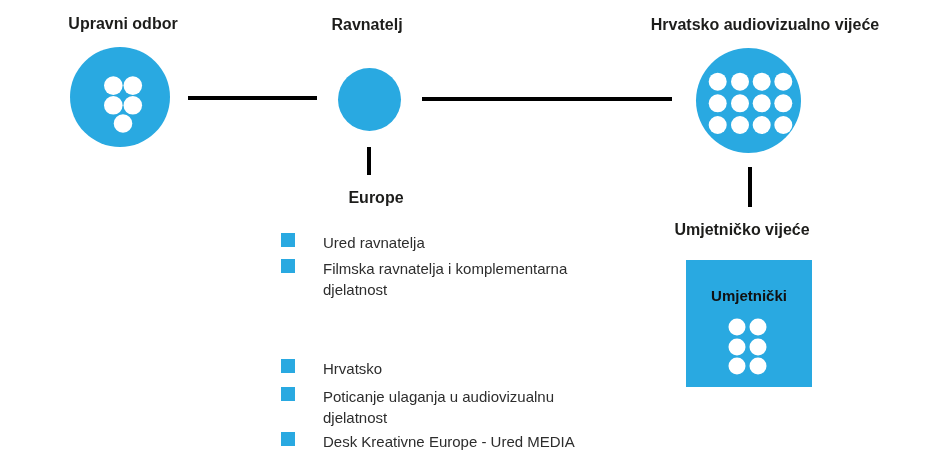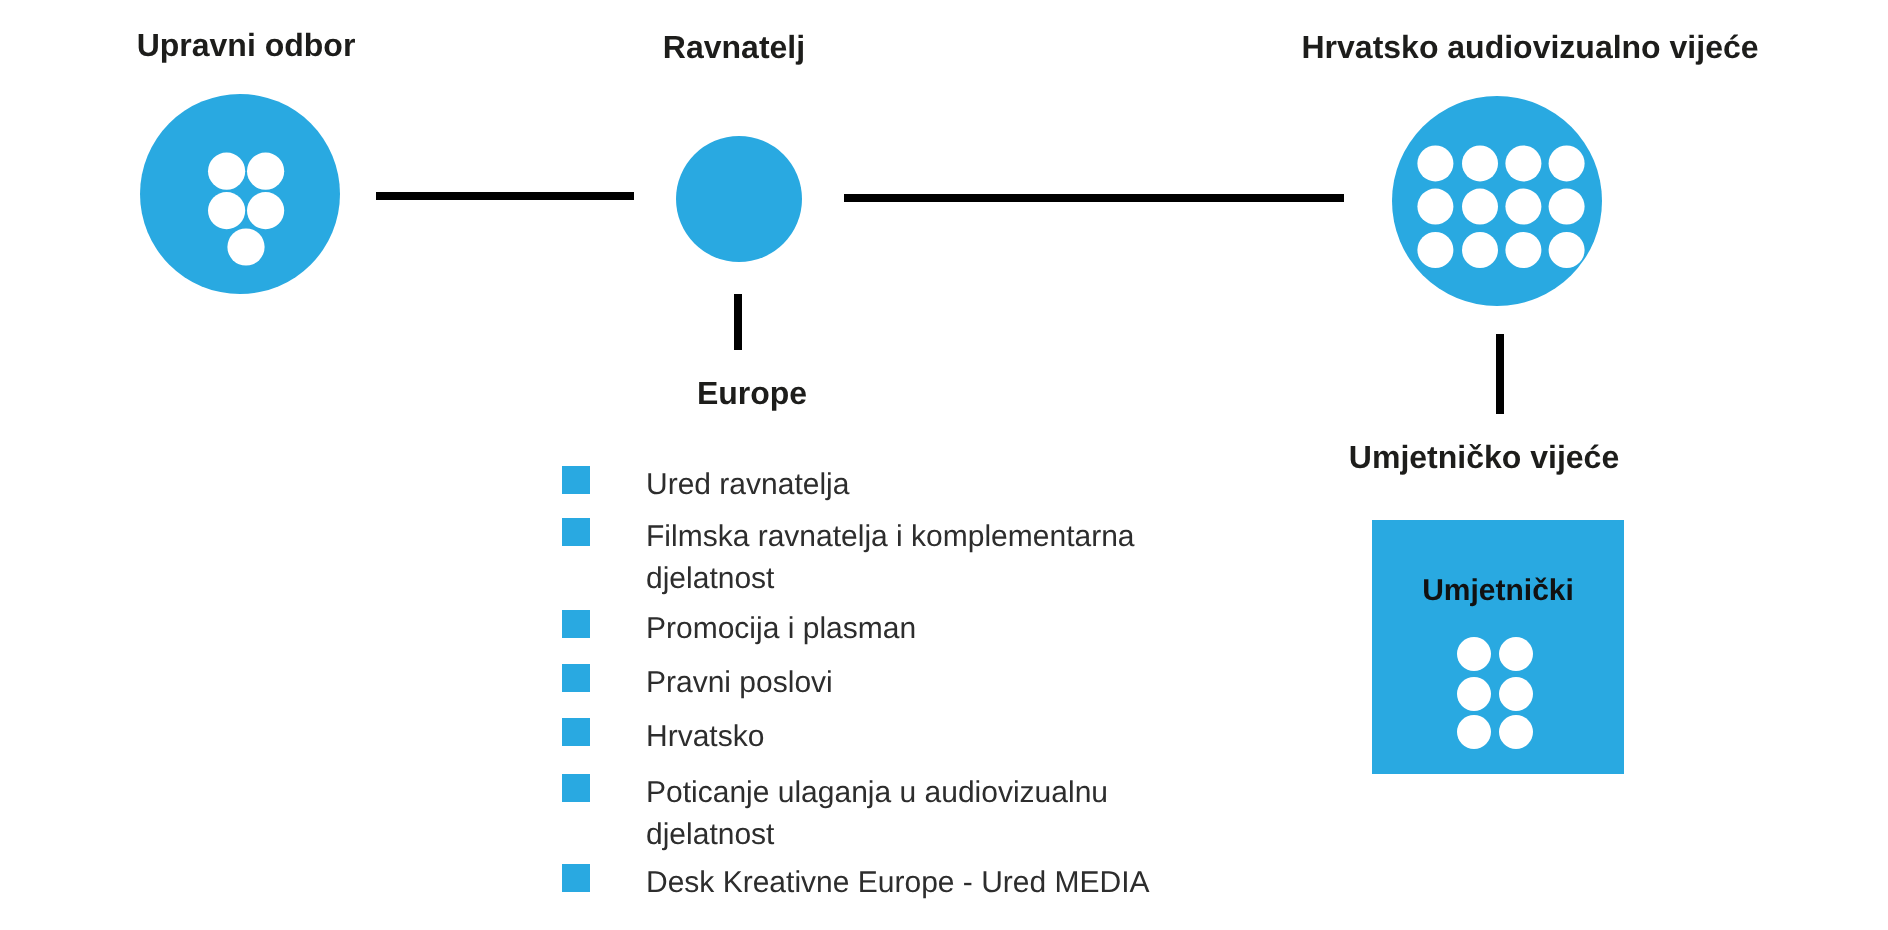--- a/index.html
+++ b/index.html
@@ -117,28 +117,20 @@
   <div class="node-label" style="left:742px;top:221px;">Umjetničko vijeće</div>
 
   <div class="dept d0">
     <div class="sq"></div>
     <div class="txt">Ured ravnatelja</div>
   </div>
   <div class="dept d1">
     <div class="sq"></div>
     <div class="txt">Filmska ravnatelja i komplementarna djelatnost</div>
   </div>
-  <div class="dept d2">
-    <div class="sq"></div>
-    <div class="txt">Promocija i plasman</div>
-  </div>
-  <div class="dept d3">
-    <div class="sq"></div>
-    <div class="txt">Pravni poslovi</div>
-  </div>
   <div class="dept d4">
     <div class="sq"></div>
     <div class="txt">Hrvatsko</div>
   </div>
   <div class="dept d5">
     <div class="sq"></div>
     <div class="txt">Poticanje ulaganja u audiovizualnu djelatnost</div>
   </div>
   <div class="dept d6">
     <div class="sq"></div>

